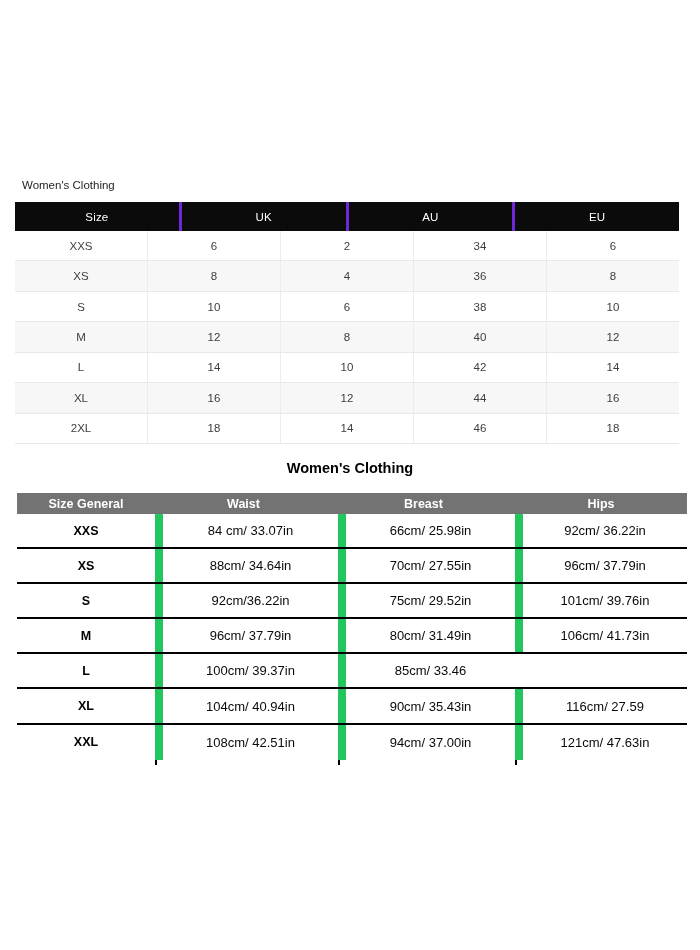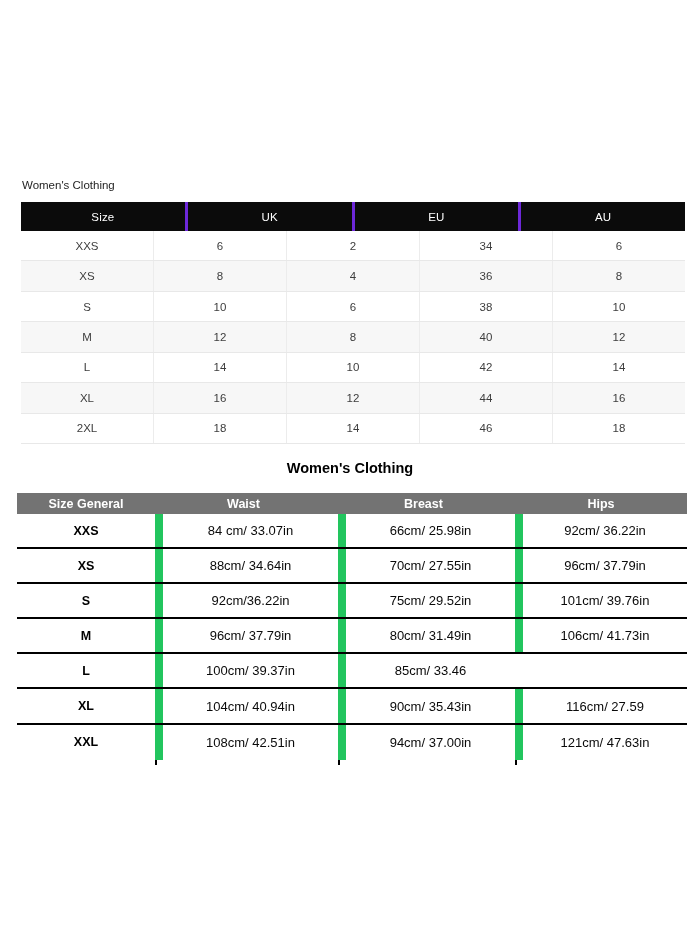--- a/index.html
+++ b/index.html
@@ -4,21 +4,21 @@
 <style>
   * { margin: 0; padding: 0; box-sizing: border-box; }
   html, body { width: 700px; height: 950px; background: #ffffff; position: relative;
     font-family: "Liberation Sans", sans-serif; }
 
   
   .t1-title {
     position: absolute; left: 22px; top: 178px;
     font-size: 11.5px; line-height: 14px; color: #1f1f1f; font-weight: 400;
   }
-  .t1 { position: absolute; left: 21px; top: 202px; width: 664px; text-align: right; }
+  .t1 { position: absolute; left: 15px; top: 202px; width: 664px; text-align: right; }
   .t1-header { display: flex; height: 29px; }
   .t1-header .cell {
     flex: 1; background: #0b0b0b; color: #ffffff;
     display: flex; align-items: center; justify-content: center;
     font-size: 11.5px; font-weight: 400; letter-spacing: 0.2px;
   }
   .t1-header .cell + .cell { border-left: 3px solid #6d28d9; }
   .t1-row { display: flex; height: 30.43px; border-bottom: 1px solid #e8e8e8; background: #ffffff; }
   .t1-row.alt { background: #f7f7f7; }
   .t1-row .cell {
@@ -56,22 +56,22 @@
 </style>
 </head>
 <body>
 
 <div class="t1-title">Women's Clothing</div>
 
 <div class="t1">
   <div class="t1-header">
       <div class="cell">Size</div>
       <div class="cell">UK</div>
+      <div class="cell">AU</div>
       <div class="cell">EU</div>
-      <div class="cell">AU</div>
     </div>
   <div class="t1-body">
       <div class="t1-row">
         <div class="cell">XXS</div>
         <div class="cell">6</div>
         <div class="cell">2</div>
         <div class="cell">34</div>
         <div class="cell">6</div>
       </div>
       <div class="t1-row alt">

